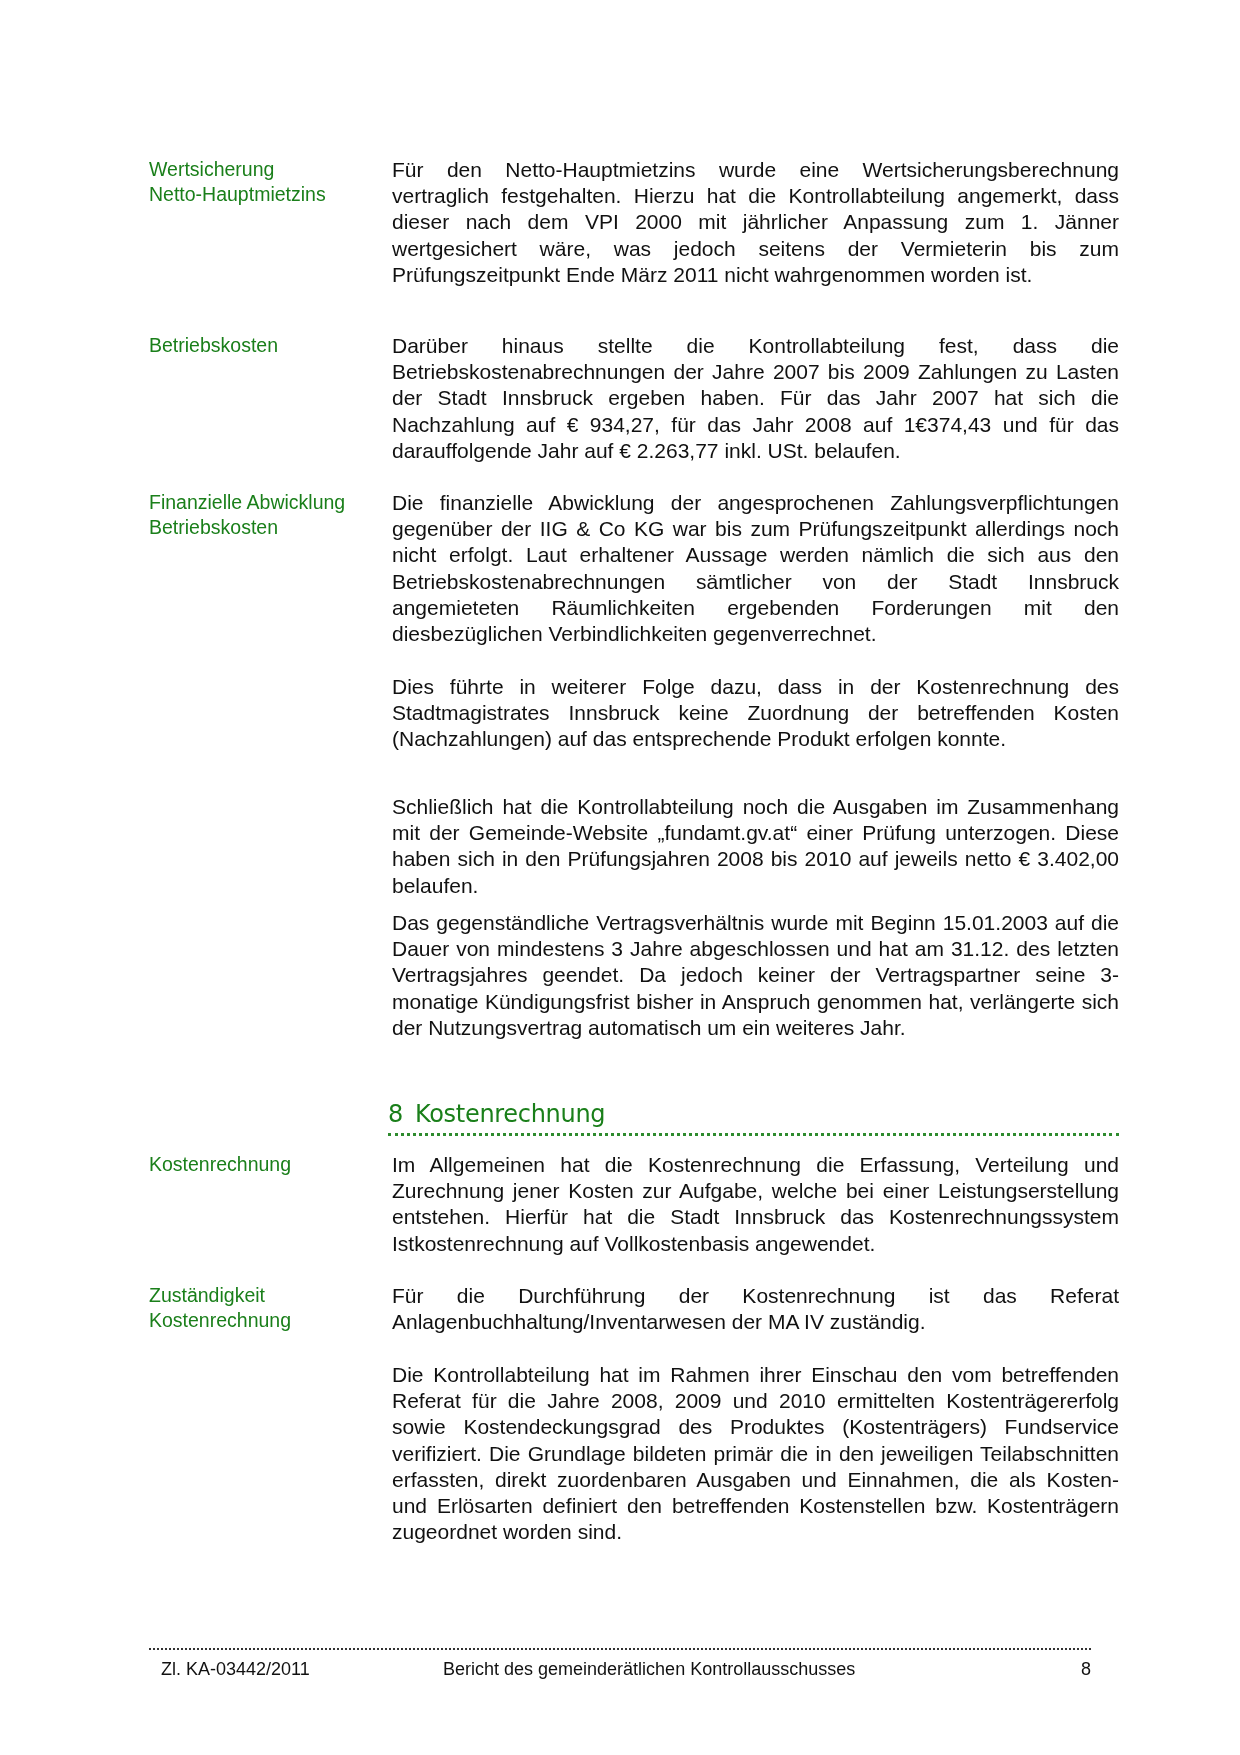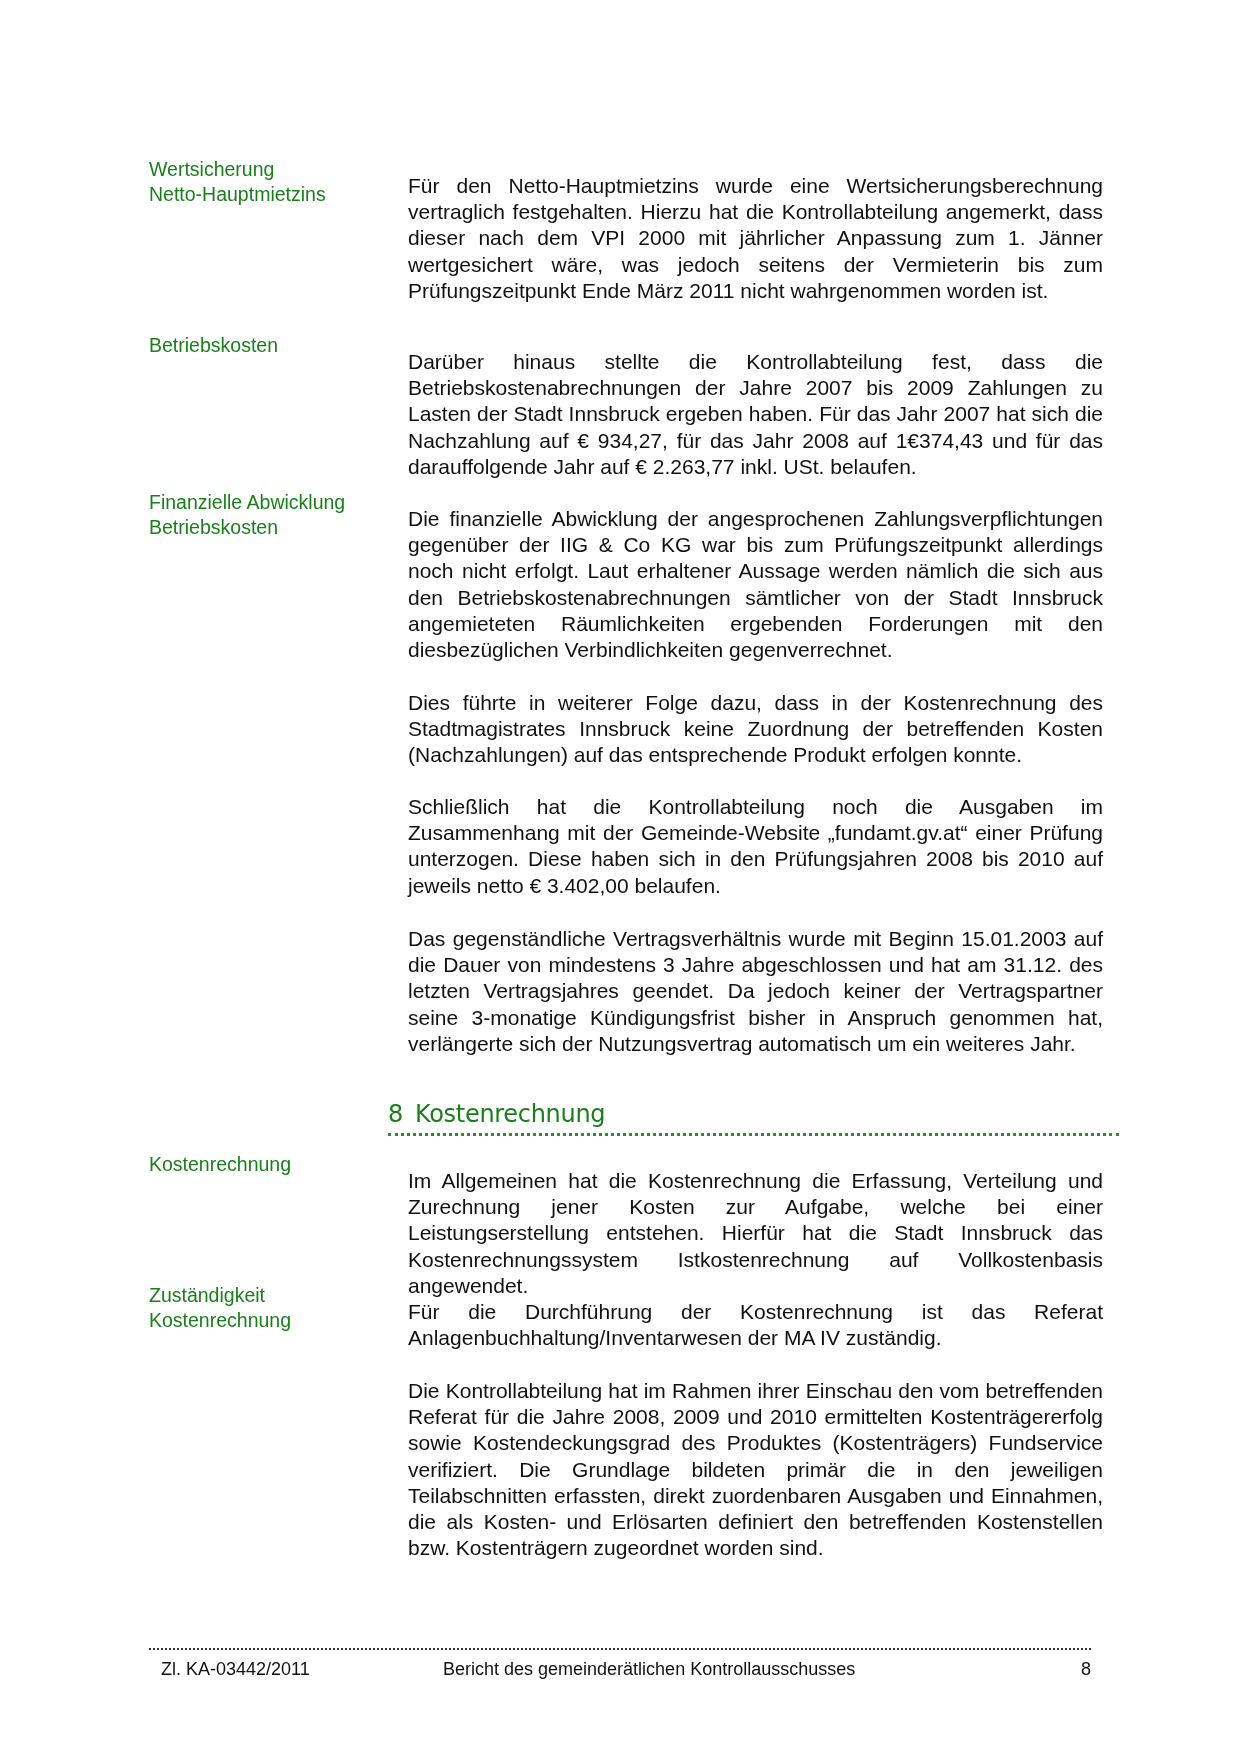--- a/index.html
+++ b/index.html
@@ -11,21 +11,21 @@
     .page { position: absolute; left: 0; top: 0; width: 1240px; height: 1755px; }
     .margin-label {
       position: absolute; left: 149px; width: 215px;
       color: #1a7f1a; font-size: 19.5px; line-height: 24.5px;
     }
     .body-text {
       position: absolute; left: 392px; width: 727px;
       font-size: 21px; line-height: 26.2px; text-align: justify;
       hyphens: manual;
     }
-    .body-text p { margin: 16px; }
+    .body-text p { margin: 0; }
     .section-heading {
       position: absolute; left: 388px; width: 731px; top: 1100px;
       text-align: left; color: #1a7f1a; font-size: 24px; line-height: 28px;
       font-family: "DejaVu Sans", sans-serif; letter-spacing: -0.3px;
     }
     .section-heading .num { margin-right: 12px; }
     .section-rule {
       position: absolute; left: 388px; width: 731px; top: 1133px; height: 0;
       border-top: 3px dotted #2e8b2e;
     }
@@ -65,21 +65,21 @@
     <div>Finanzielle Abwicklung</div>
     <div>Betriebskosten</div>
   </div>
   <div class="body-text" style="top:490px">
     <p>Die finanzielle Abwicklung der angesprochenen Zahlungsverpflichtungen gegenüber der IIG &amp; Co KG war bis zum Prüfungszeitpunkt allerdings noch nicht erfolgt. Laut erhaltener Aussage werden nämlich die sich aus den Betriebskostenabrechnungen sämtlicher von der Stadt Innsbruck angemieteten Räumlichkeiten ergebenden Forderungen mit den diesbezüglichen Verbindlichkeiten gegenverrechnet.</p>
   </div>
   <div class="body-text" style="top:674px">
     <p>Dies führte in weiterer Folge dazu, dass in der Kostenrechnung des Stadtmagistrates Innsbruck keine Zuordnung der betreffenden Kosten (Nachzahlungen) auf das entsprechende Produkt erfolgen konnte.</p>
   </div>
 
-  <div class="body-text" style="top:778px">
+  <div class="body-text" style="top:794px">
     <p>Schließlich hat die Kontrollabteilung noch die Ausgaben im Zusammenhang mit der Gemeinde-Website „fundamt.gv.at“ einer Prüfung unterzogen. Diese haben sich in den Prüfungsjahren 2008 bis 2010 auf jeweils netto € 3.402,00 belaufen.</p>
   </div>
   <div class="body-text" style="top:910px">
     <p>Das gegenständliche Vertragsverhältnis wurde mit Beginn 15.01.2003 auf die Dauer von mindestens 3 Jahre abgeschlossen und hat am 31.12. des letzten Vertragsjahres geendet. Da jedoch keiner der Vertragspartner seine 3-monatige Kündigungsfrist bisher in Anspruch genommen hat, verlängerte sich der Nutzungsvertrag automatisch um ein weiteres Jahr.</p>
   </div>
 
   <div class="section-heading">
     <span class="num">8</span><span>Kostenrechnung</span>
   </div>
   <div class="section-rule"></div>

